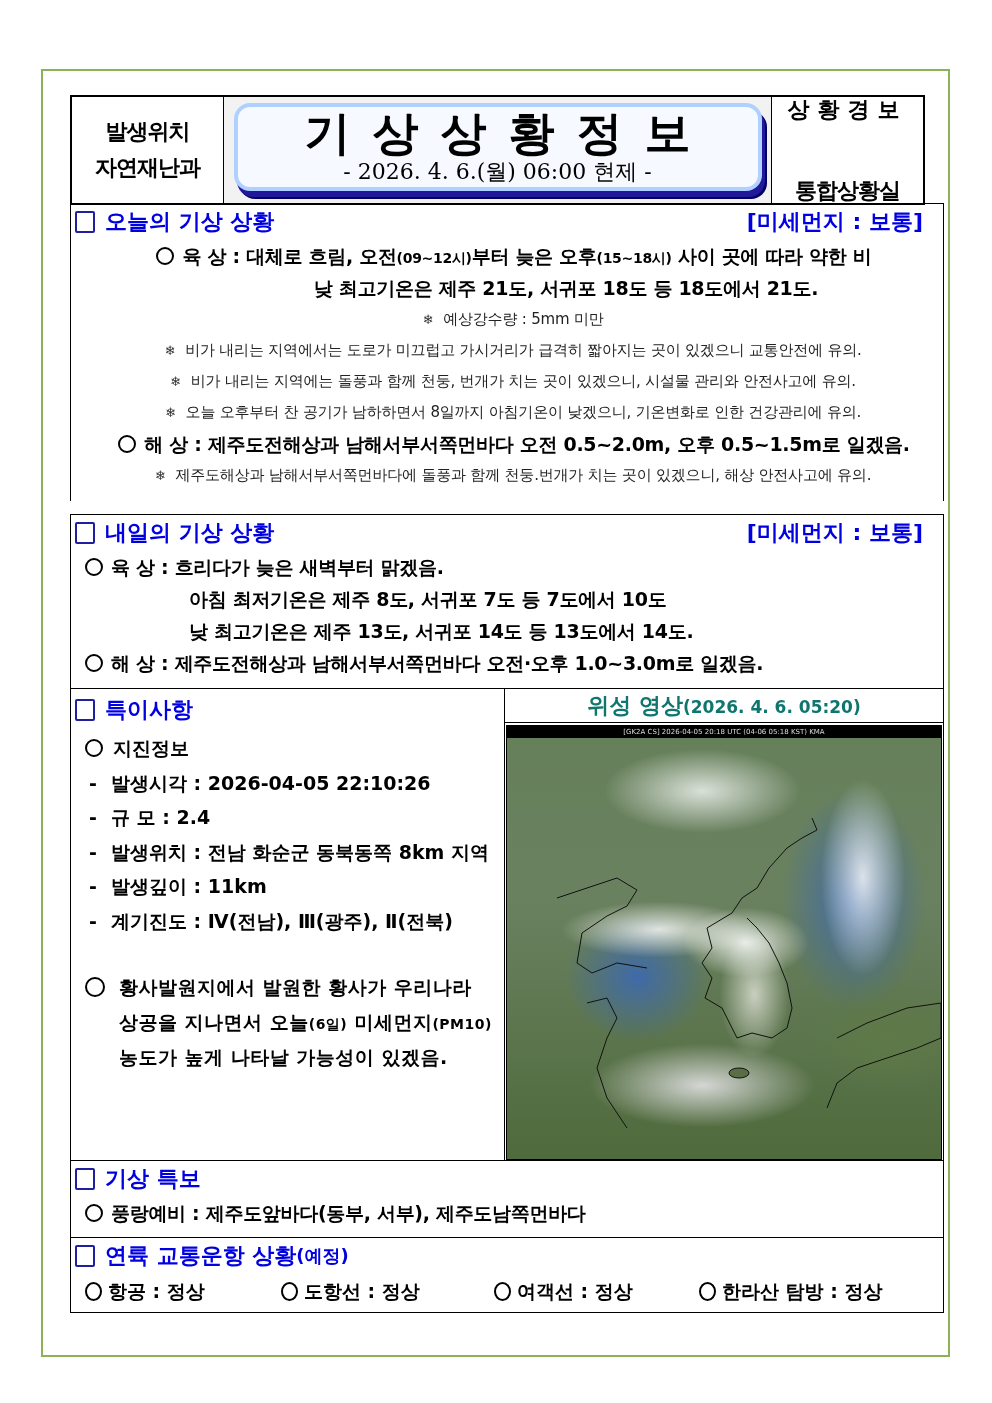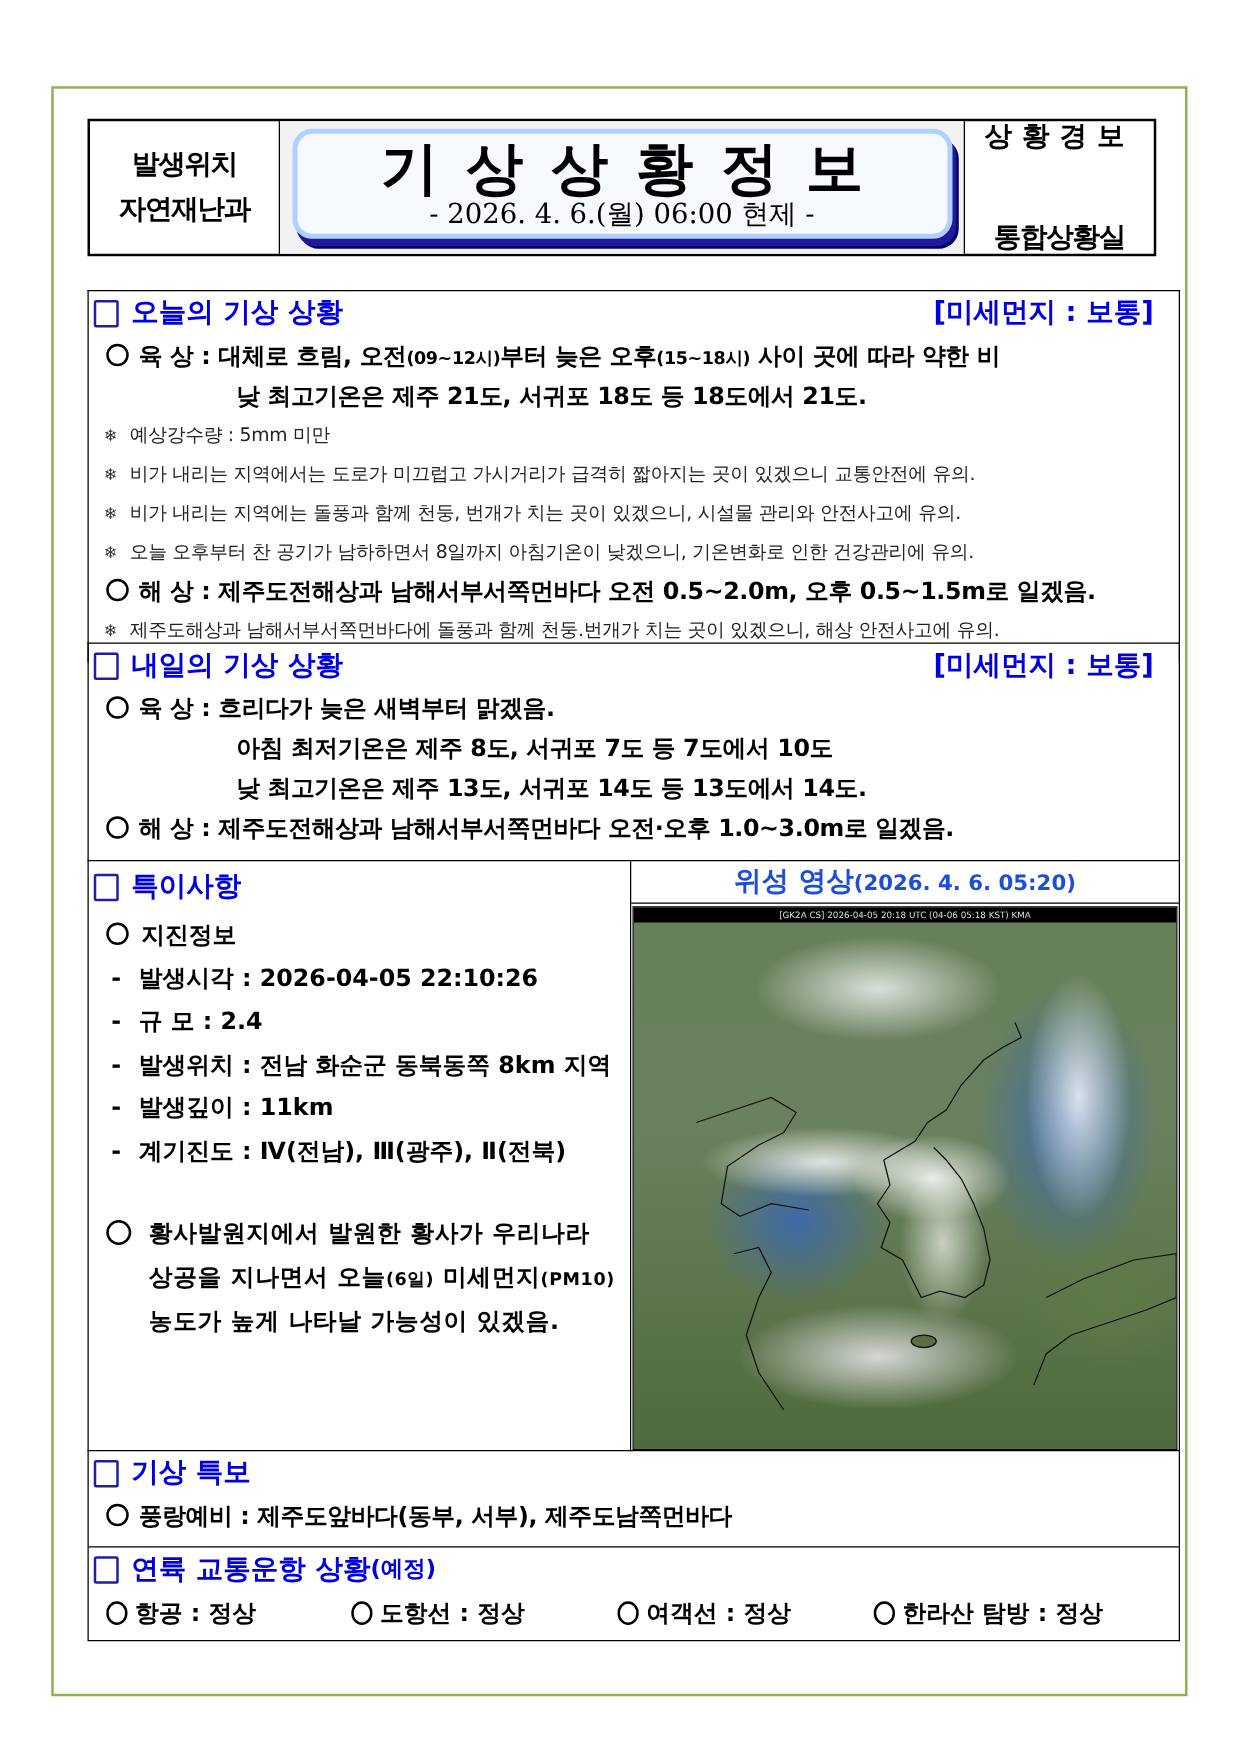--- a/index.html
+++ b/index.html
@@ -27,21 +27,21 @@
       flex: 1; background: #f2f2f2; display: flex; align-items: center; justify-content: center;
     }
     .title-box {
       width: 528px; height: 88px; border-radius: 16px;
       background: #f6f9ff; border: 4px solid #aed1ff;
       box-shadow: 3px 6px 0 #22189a, 5px 8px 0 #000066;
       display: flex; flex-direction: column; align-items: center; justify-content: center;
       position: relative; top: -3px;
     }
     .title-main {
-      font-family: Liberation Sans, sans-serif; font-weight: bold; font-size: 46px;
+      font-family: Liberation Serif, serif; font-weight: bold; font-size: 46px;
       letter-spacing: 22px; line-height: 50px; padding-left: 22px;
     }
     .title-sub {
       font-family: "DejaVu Serif", serif; font-size: 22px; line-height: 26px; letter-spacing: 0px;
     }
 
     
     .sec {
       position: absolute; left: 70px; width: 874px; border: 1.5px solid #000; border-bottom: none;
     }
@@ -66,21 +66,21 @@
       font-size: 15px; line-height: 31px; height: 31px; padding-left: 12px; white-space: nowrap;
       color: #222; letter-spacing: -0.2px;
     }
     .note .star { color: #333; margin-right: 10px; font-size: 13px; }
 
     
     .split { display: flex; height: 472px; }
     .left-col { width: 434px; border-right: 1.5px solid #000; position: relative; }
     .right-col { flex: 1; position: relative; }
     .sat-title {
-      text-align: center; color: #1d4ed8; font-weight: bold; font-size: 22px; height: 34px; line-height: 34px;
+      text-align: center; color: #0f766e; font-weight: bold; font-size: 22px; height: 34px; line-height: 34px;
       border-bottom: 1.5px solid #000;
     }
     .sat-title .sm { font-size: 17px; }
     .sat-img {
       position: absolute; left: 1px; top: 36px; right: 1px; bottom: 1px;
       border: 1px solid #000;
       background:
         radial-gradient(ellipse 90px 50px at 55% 50%, rgba(255,255,255,0.85), rgba(255,255,255,0) 70%),
         radial-gradient(ellipse 140px 40px at 35% 47%, rgba(255,255,255,0.8), rgba(255,255,255,0) 70%),
         radial-gradient(ellipse 160px 60px at 45% 83%, rgba(220,220,220,0.95), rgba(220,220,220,0) 70%),
@@ -126,21 +126,21 @@
       <div class="title-main">기상상황정보</div>
       <div class="title-sub">- 2026. 4. 6.(월) 06:00 현제 -</div>
     </div>
   </div>
   <div class="hdr-right">
     <div class="l1">상황경보</div>
     <div>통합상황실</div>
   </div>
 </div>
 
-<div class="sec" style="top:232px; height:298px;">
+<div class="sec" style="top:203px; height:298px;text-align:center;">
   <div class="sec-title">
     <span class="checkbox"></span>
     <span>오늘의 기상 상황</span>
     <span class="pm-badge">[미세먼지 : 보통]</span>
   </div>
   <div class="line">
     <span class="circle"></span><span>육 상 :</span>
     <span>대체로 흐림, 오전</span><span class="small">(09~12시)</span><span>부터 늦은 오후</span><span class="small">(15~18시)</span><span> 사이 곳에 따라 약한 비</span>
   </div>
   <div class="line">

